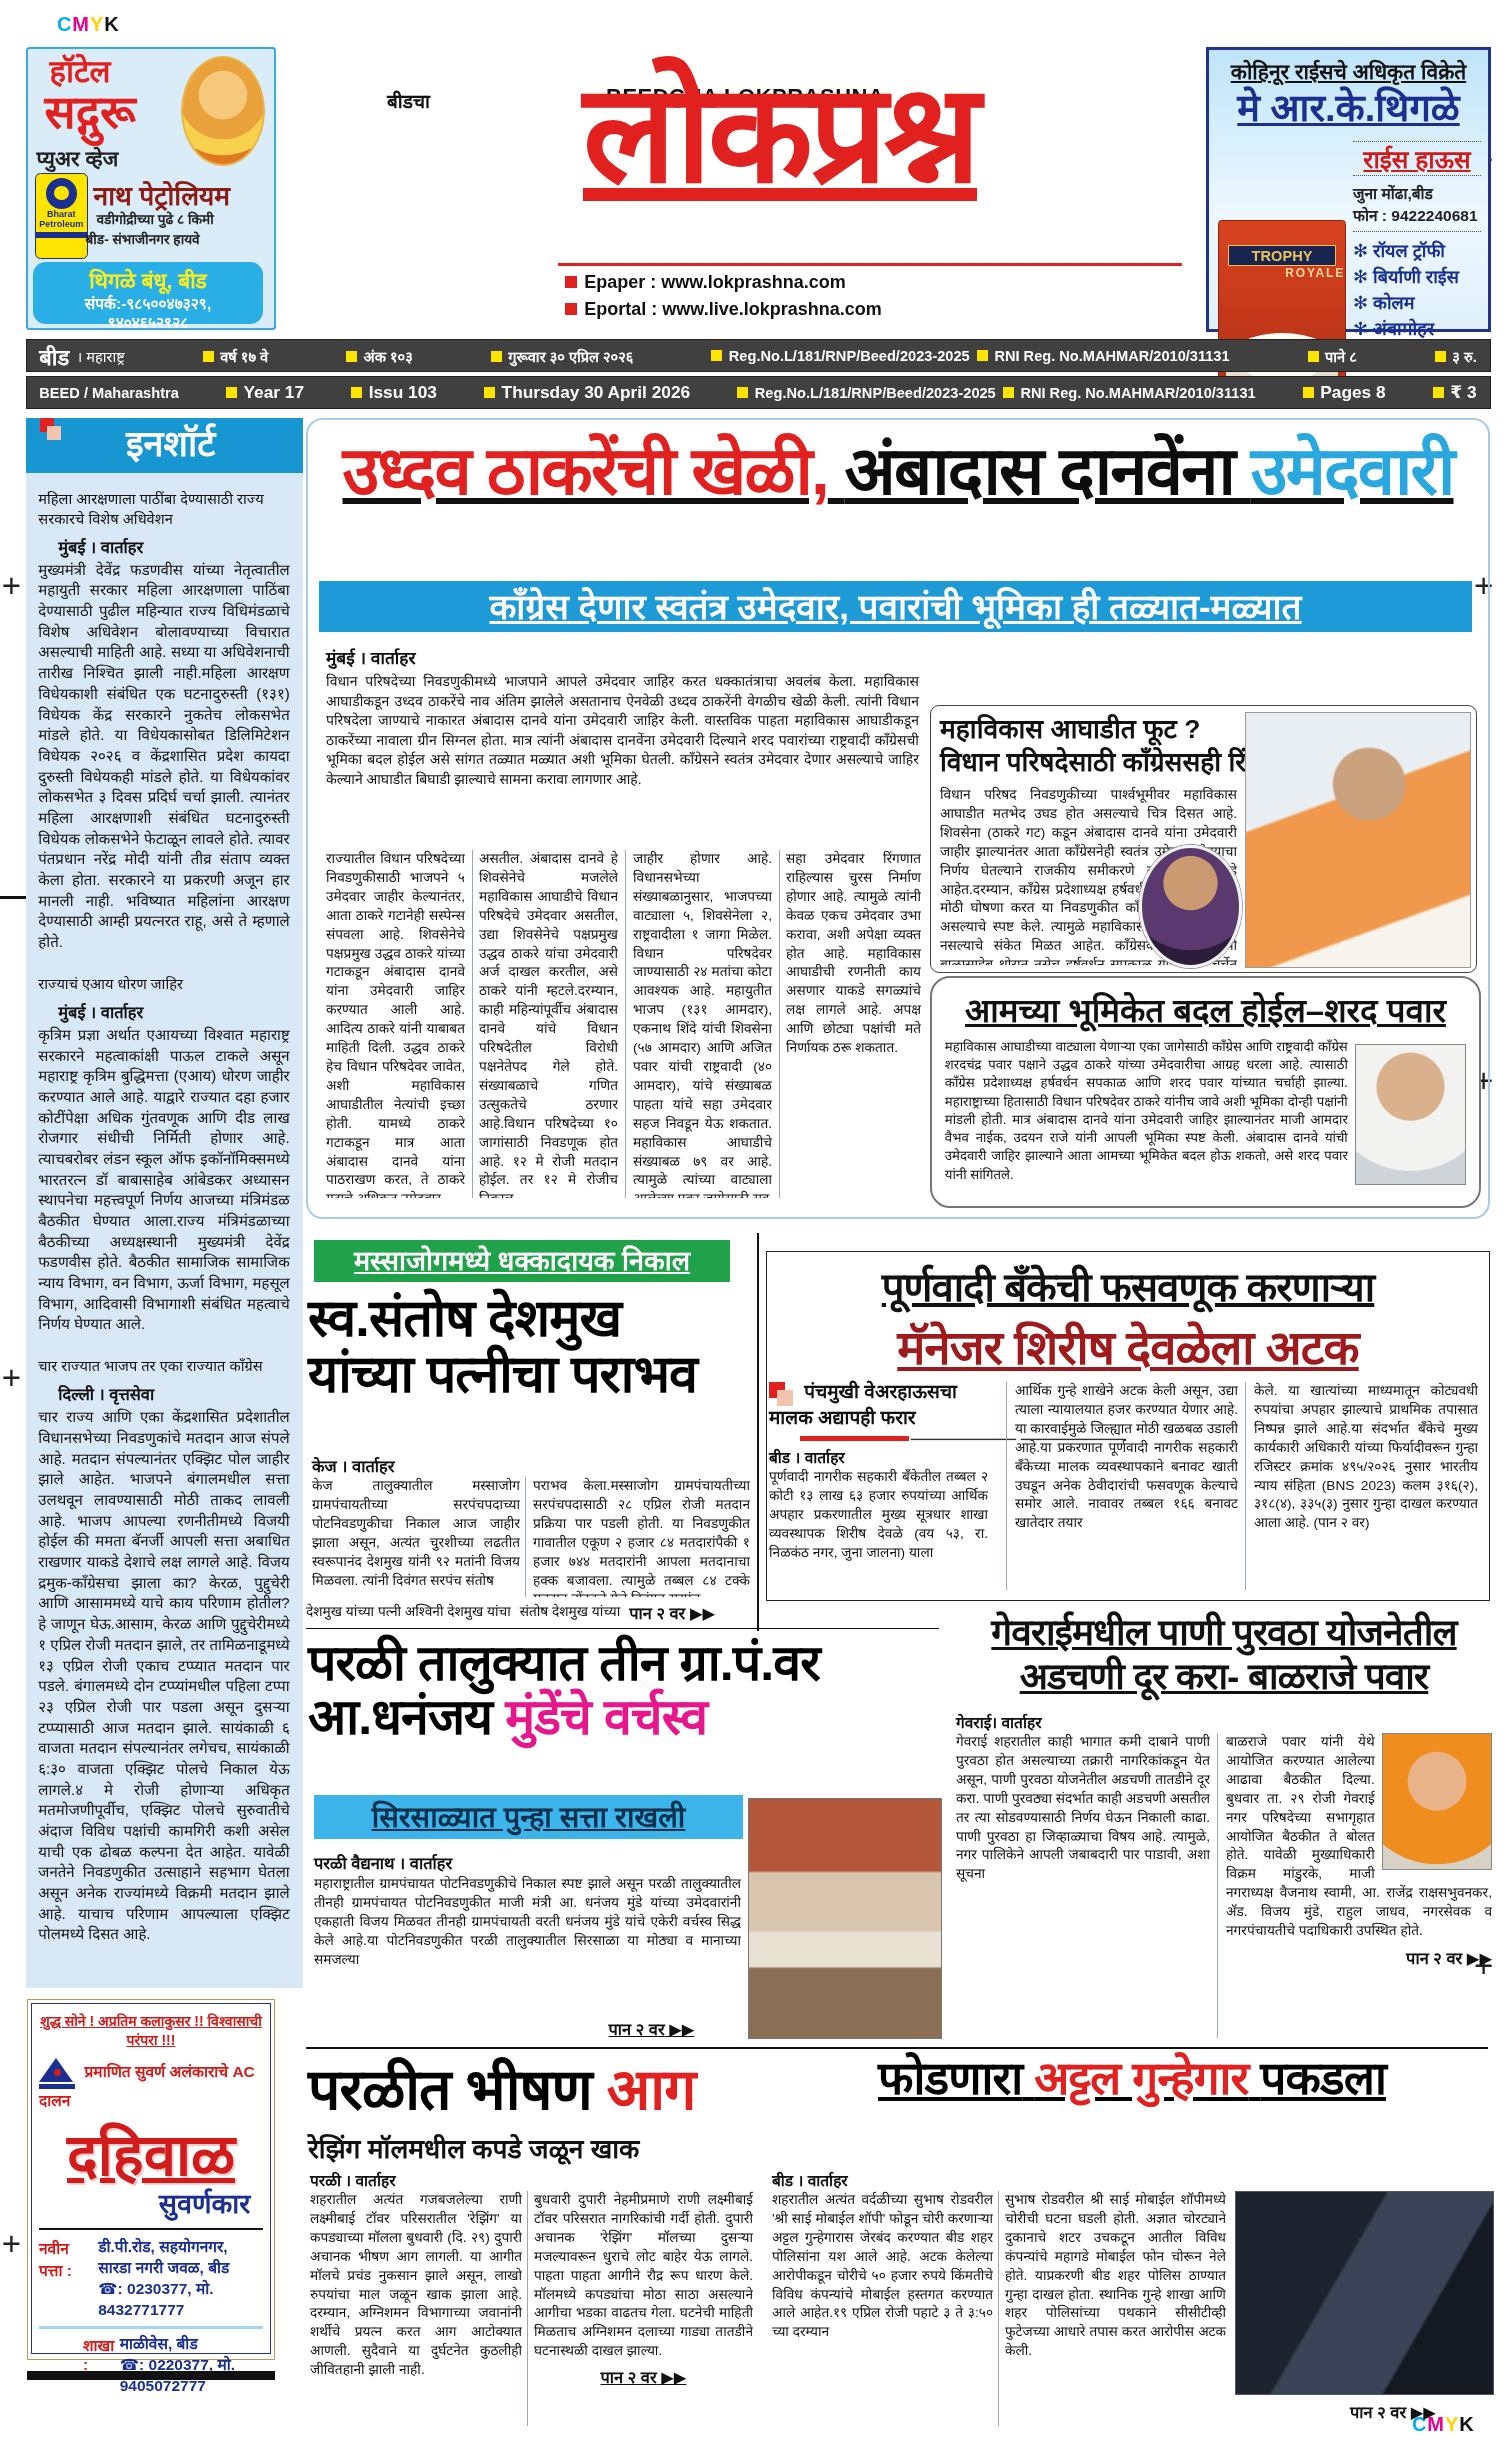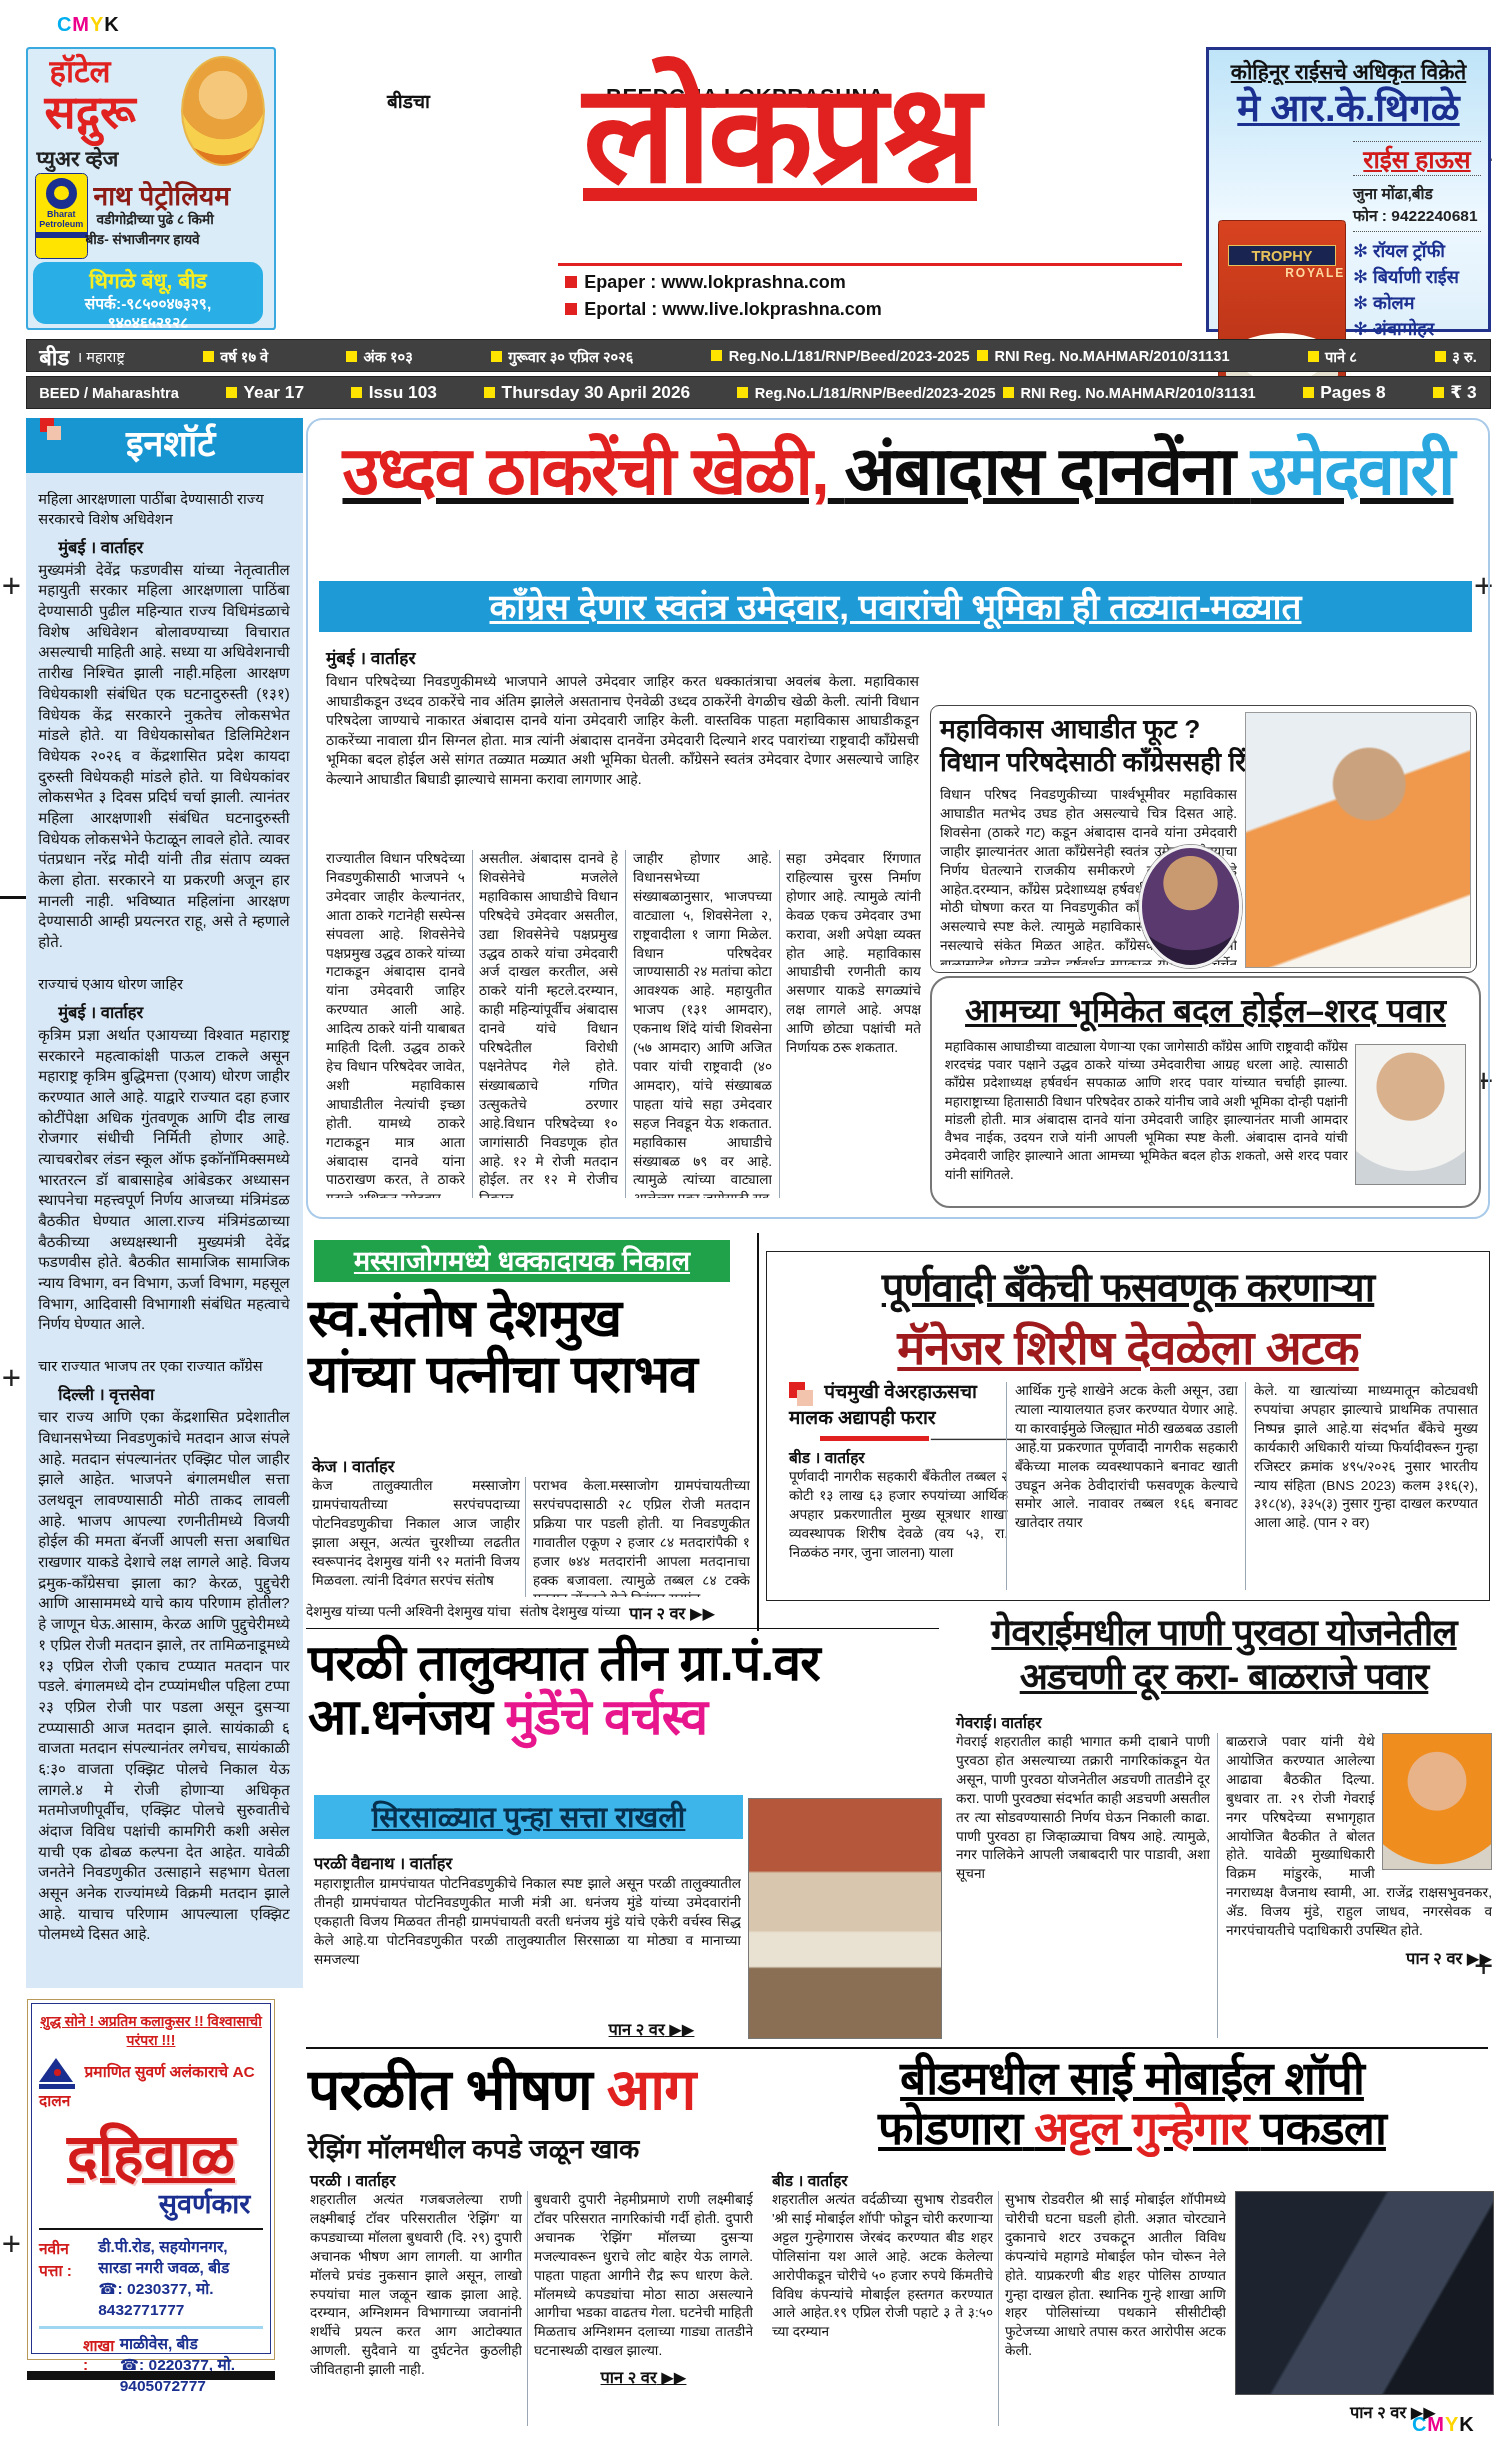--- a/index.html
+++ b/index.html
@@ -290,21 +290,21 @@
 <div class="abs" style="left:306px;top:1601px;width:633px;border-bottom:1.8px solid #111;padding-bottom:3.6px;display:flex;gap:9px;align-items:center;">
   <span class="sm">देशमुख यांच्या पत्नी अश्विनी देशमुख यांचा</span>
   <span class="sm">संतोष देशमुख यांच्या</span>
   <span class="more"><span>पान २ वर</span> <span>▶▶</span></span>
 </div>
 <div class="abs vrule" style="left:757px;top:1233px;height:398px;"></div>
 
 <div class="abs purnbox" style="left:766px;top:1251px;width:722px;height:348px;">
   <div class="ctr b" style="font-size:40px;font-weight:900;margin-top:5.5px;letter-spacing:-0.9px;">पूर्णवादी बँकेची फसवणूक करणाऱ्या</div>
   <div class="ctr darkred" style="font-size:47px;font-weight:900;margin-top:1.8px;letter-spacing:-0.9px;">मॅनेजर शिरीष देवळेला अटक</div>
-  <div class="abs" style="left:22px;top:128px;width:219px;">
+  <div class="abs" style="left:2px;top:128px;width:219px;">
     <div><span class="kicksq"><i class="r" style="position:absolute;width:15.5px;height:15.5px;background:#e0211f;left:0;top:0;"></i><i class="p" style="position:absolute;width:15.5px;height:15.5px;background:#f3c4ad;left:8.2px;top:8.2px;"></i></span>
       <span class="kick">पंचमुखी वेअरहाऊसचा मालक अद्यापही फरार</span></div>
     <div class="kickline" style="margin:5.5px 0 5.5px 31px;"></div>
     <div class="dl" style="font-size:15.5px;">बीड । वार्ताहर</div>
     <div class="just sm" style="height:137px;overflow:hidden;">पूर्णवादी नागरीक सहकारी बँकेतील तब्बल २ कोटी १३ लाख ६३ हजार रुपयांच्या आर्थिक अपहार प्रकरणातील मुख्य सूत्रधार शाखा व्यवस्थापक शिरीष देवळे (वय ५३, रा. निळकंठ नगर, जुना जालना) याला</div>
   </div>
   <div class="abs colrule" style="left:239px;top:130px;height:208px;"></div>
   <div class="abs just sm" style="left:248px;top:130px;width:223px;height:208px;overflow:hidden;">आर्थिक गुन्हे शाखेने अटक केली असून, उद्या त्याला न्यायालयात हजर करण्यात येणार आहे. या कारवाईमुळे जिल्ह्यात मोठी खळबळ उडाली आहे.या प्रकरणात पूर्णवादी नागरीक सहकारी बँकेच्या मालक व्यवस्थापकाने बनावट खाती उघडून अनेक ठेवीदारांची फसवणूक केल्याचे समोर आले. नावावर तब्बल १६६ बनावट खातेदार तयार</div>
   <div class="abs colrule" style="left:478px;top:130px;height:208px;"></div>
   <div class="abs just sm" style="left:487px;top:130px;width:224px;height:208px;overflow:hidden;">केले. या खात्यांच्या माध्यमातून कोट्यवधी रुपयांचा अपहार झाल्याचे प्राथमिक तपासात निष्पन्न झाले आहे.या संदर्भात बँकेचे मुख्य कार्यकारी अधिकारी यांच्या फिर्यादीवरून गुन्हा रजिस्टर क्रमांक ४९५/२०२६ नुसार भारतीय न्याय संहिता (BNS 2023) कलम ३१६(२), ३१८(४), ३३५(३) नुसार गुन्हा दाखल करण्यात आला आहे. (पान २ वर)</div>
@@ -343,21 +343,20 @@
 <div class="abs b" style="left:308px;top:2130px;font-size:26.4px;font-weight:900;">रेझिंग मॉलमधील कपडे जळून खाक</div>
 <div class="abs dl" style="left:310px;top:2169px;font-size:15.5px;">परळी । वार्ताहर</div>
 <div class="abs just sm" style="left:310px;top:2191px;width:212px;height:235px;overflow:hidden;">शहरातील अत्यंत गजबजलेल्या राणी लक्ष्मीबाई टॉवर परिसरातील 'रेझिंग' या कपड्याच्या मॉलला बुधवारी (दि. २९) दुपारी अचानक भीषण आग लागली. या आगीत मॉलचे प्रचंड नुकसान झाले असून, लाखो रुपयांचा माल जळून खाक झाला आहे. दरम्यान, अग्निशमन विभागाच्या जवानांनी शर्थीचे प्रयत्न करत आग आटोक्यात आणली. सुदैवाने या दुर्घटनेत कुठलीही जीवितहानी झाली नाही.</div>
 <div class="abs colrule" style="left:527px;top:2191px;height:235px;"></div>
 <div class="abs" style="left:534px;top:2191px;width:219px;height:235px;overflow:hidden;">
   <div class="just sm">बुधवारी दुपारी नेहमीप्रमाणे राणी लक्ष्मीबाई टॉवर परिसरात नागरिकांची गर्दी होती. दुपारी अचानक 'रेझिंग' मॉलच्या दुसऱ्या मजल्यावरून धुराचे लोट बाहेर येऊ लागले. पाहता पाहता आगीने रौद्र रूप धारण केले. मॉलमध्ये कपड्यांचा मोठा साठा असल्याने आगीचा भडका वाढतच गेला. घटनेची माहिती मिळताच अग्निशमन दलाच्या गाड्या तातडीने घटनास्थळी दाखल झाल्या.</div>
   <div class="more ctr" style="margin-top:3.6px;"><span>पान २ वर</span> <span>▶▶</span></div>
 </div>
 
 <div class="abs bigblk ctr" style="left:772px;top:2054px;width:720px;font-size:46px;">
-  <div>बीडमधील साई मोबाईल शॉपी</div>
   <div><span>फोडणारा</span>
        <span class="red">अट्टल गुन्हेगार</span>
        <span>पकडला</span></div>
 </div>
 <div class="abs dl" style="left:772px;top:2169px;font-size:15.5px;">बीड । वार्ताहर</div>
 <div class="abs just sm" style="left:772px;top:2191px;width:221px;height:235px;overflow:hidden;">शहरातील अत्यंत वर्दळीच्या सुभाष रोडवरील 'श्री साई मोबाईल शॉपी' फोडून चोरी करणाऱ्या अट्टल गुन्हेगारास जेरबंद करण्यात बीड शहर पोलिसांना यश आले आहे. अटक केलेल्या आरोपीकडून चोरीचे ५० हजार रुपये किंमतीचे विविध कंपन्यांचे मोबाईल हस्तगत करण्यात आले आहेत.१९ एप्रिल रोजी पहाटे ३ ते ३:५० च्या दरम्यान</div>
 <div class="abs colrule" style="left:998px;top:2191px;height:235px;"></div>
 <div class="abs just sm" style="left:1005px;top:2191px;width:221px;height:235px;overflow:hidden;">सुभाष रोडवरील श्री साई मोबाईल शॉपीमध्ये चोरीची घटना घडली होती. अज्ञात चोरट्याने दुकानाचे शटर उचकटून आतील विविध कंपन्यांचे महागडे मोबाईल फोन चोरून नेले होते. याप्रकरणी बीड शहर पोलिस ठाण्यात गुन्हा दाखल होता. स्थानिक गुन्हे शाखा आणि शहर पोलिसांच्या पथकाने सीसीटीव्ही फुटेजच्या आधारे तपास करत आरोपीस अटक केली.</div>
 <div class="abs ph-cctv" style="left:1235px;top:2191px;width:257px;height:202px;"></div>
 <div class="abs more" style="left:1350px;top:2400px;"><span>पान २ वर</span> <span>▶▶</span></div>

